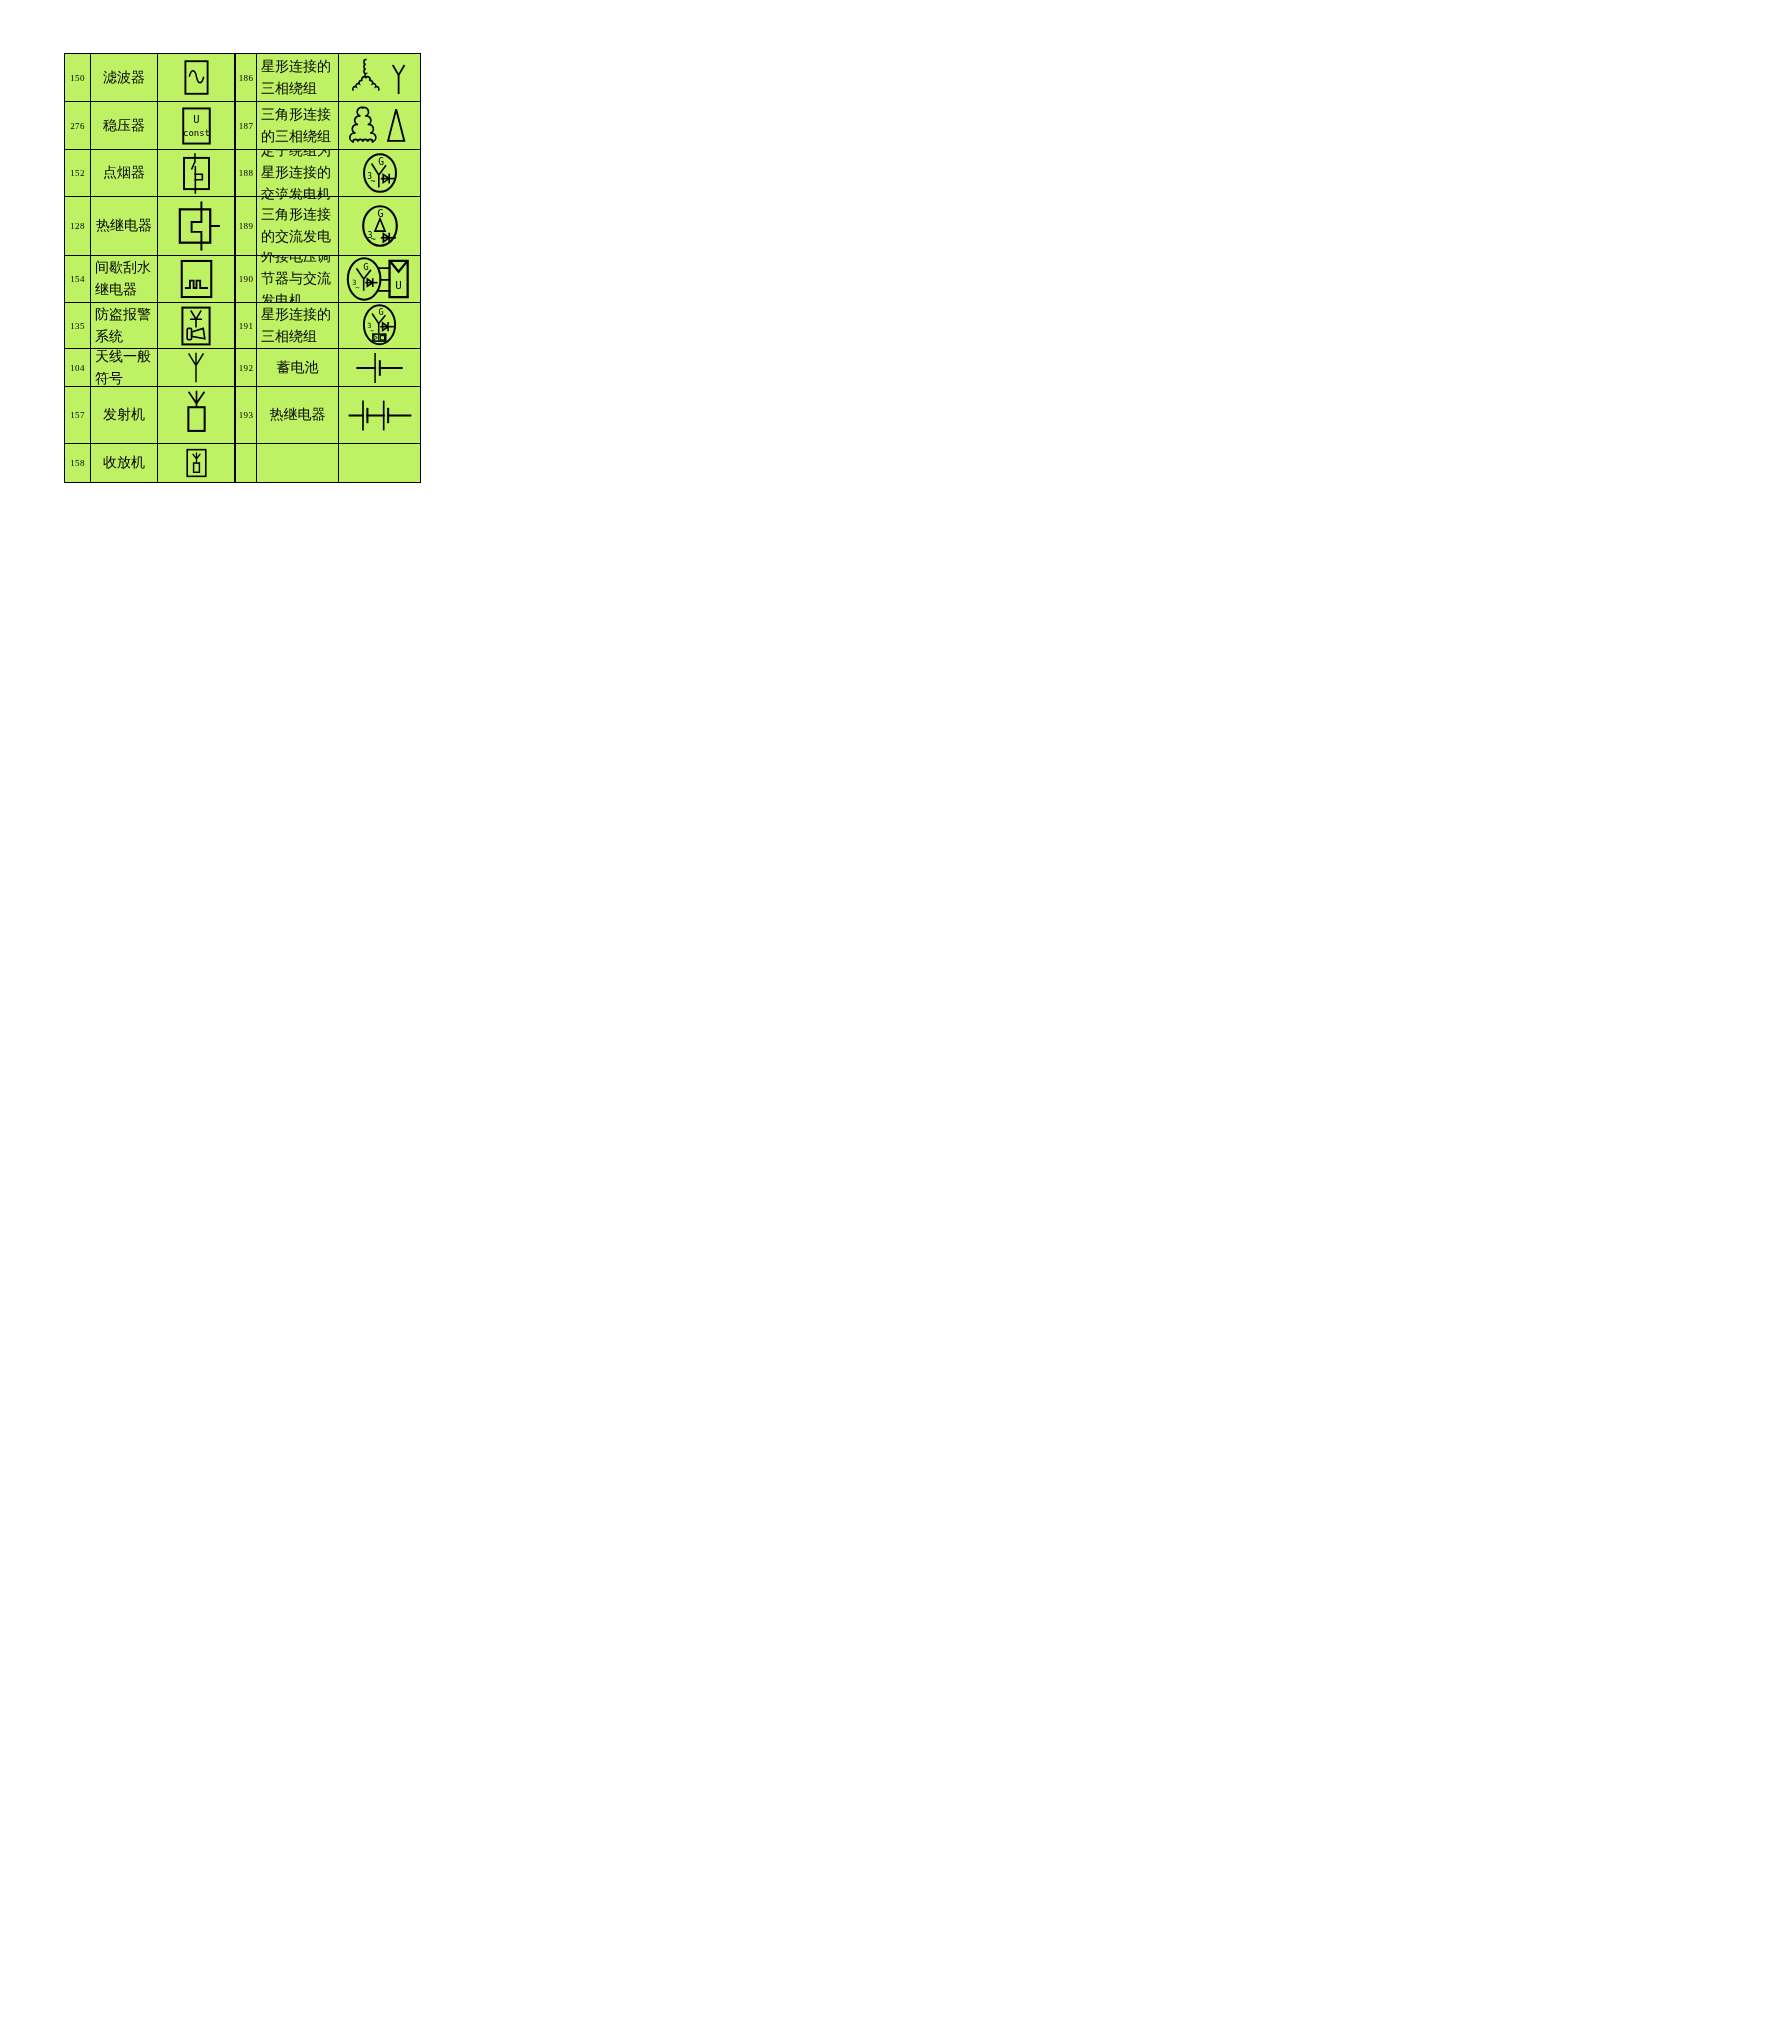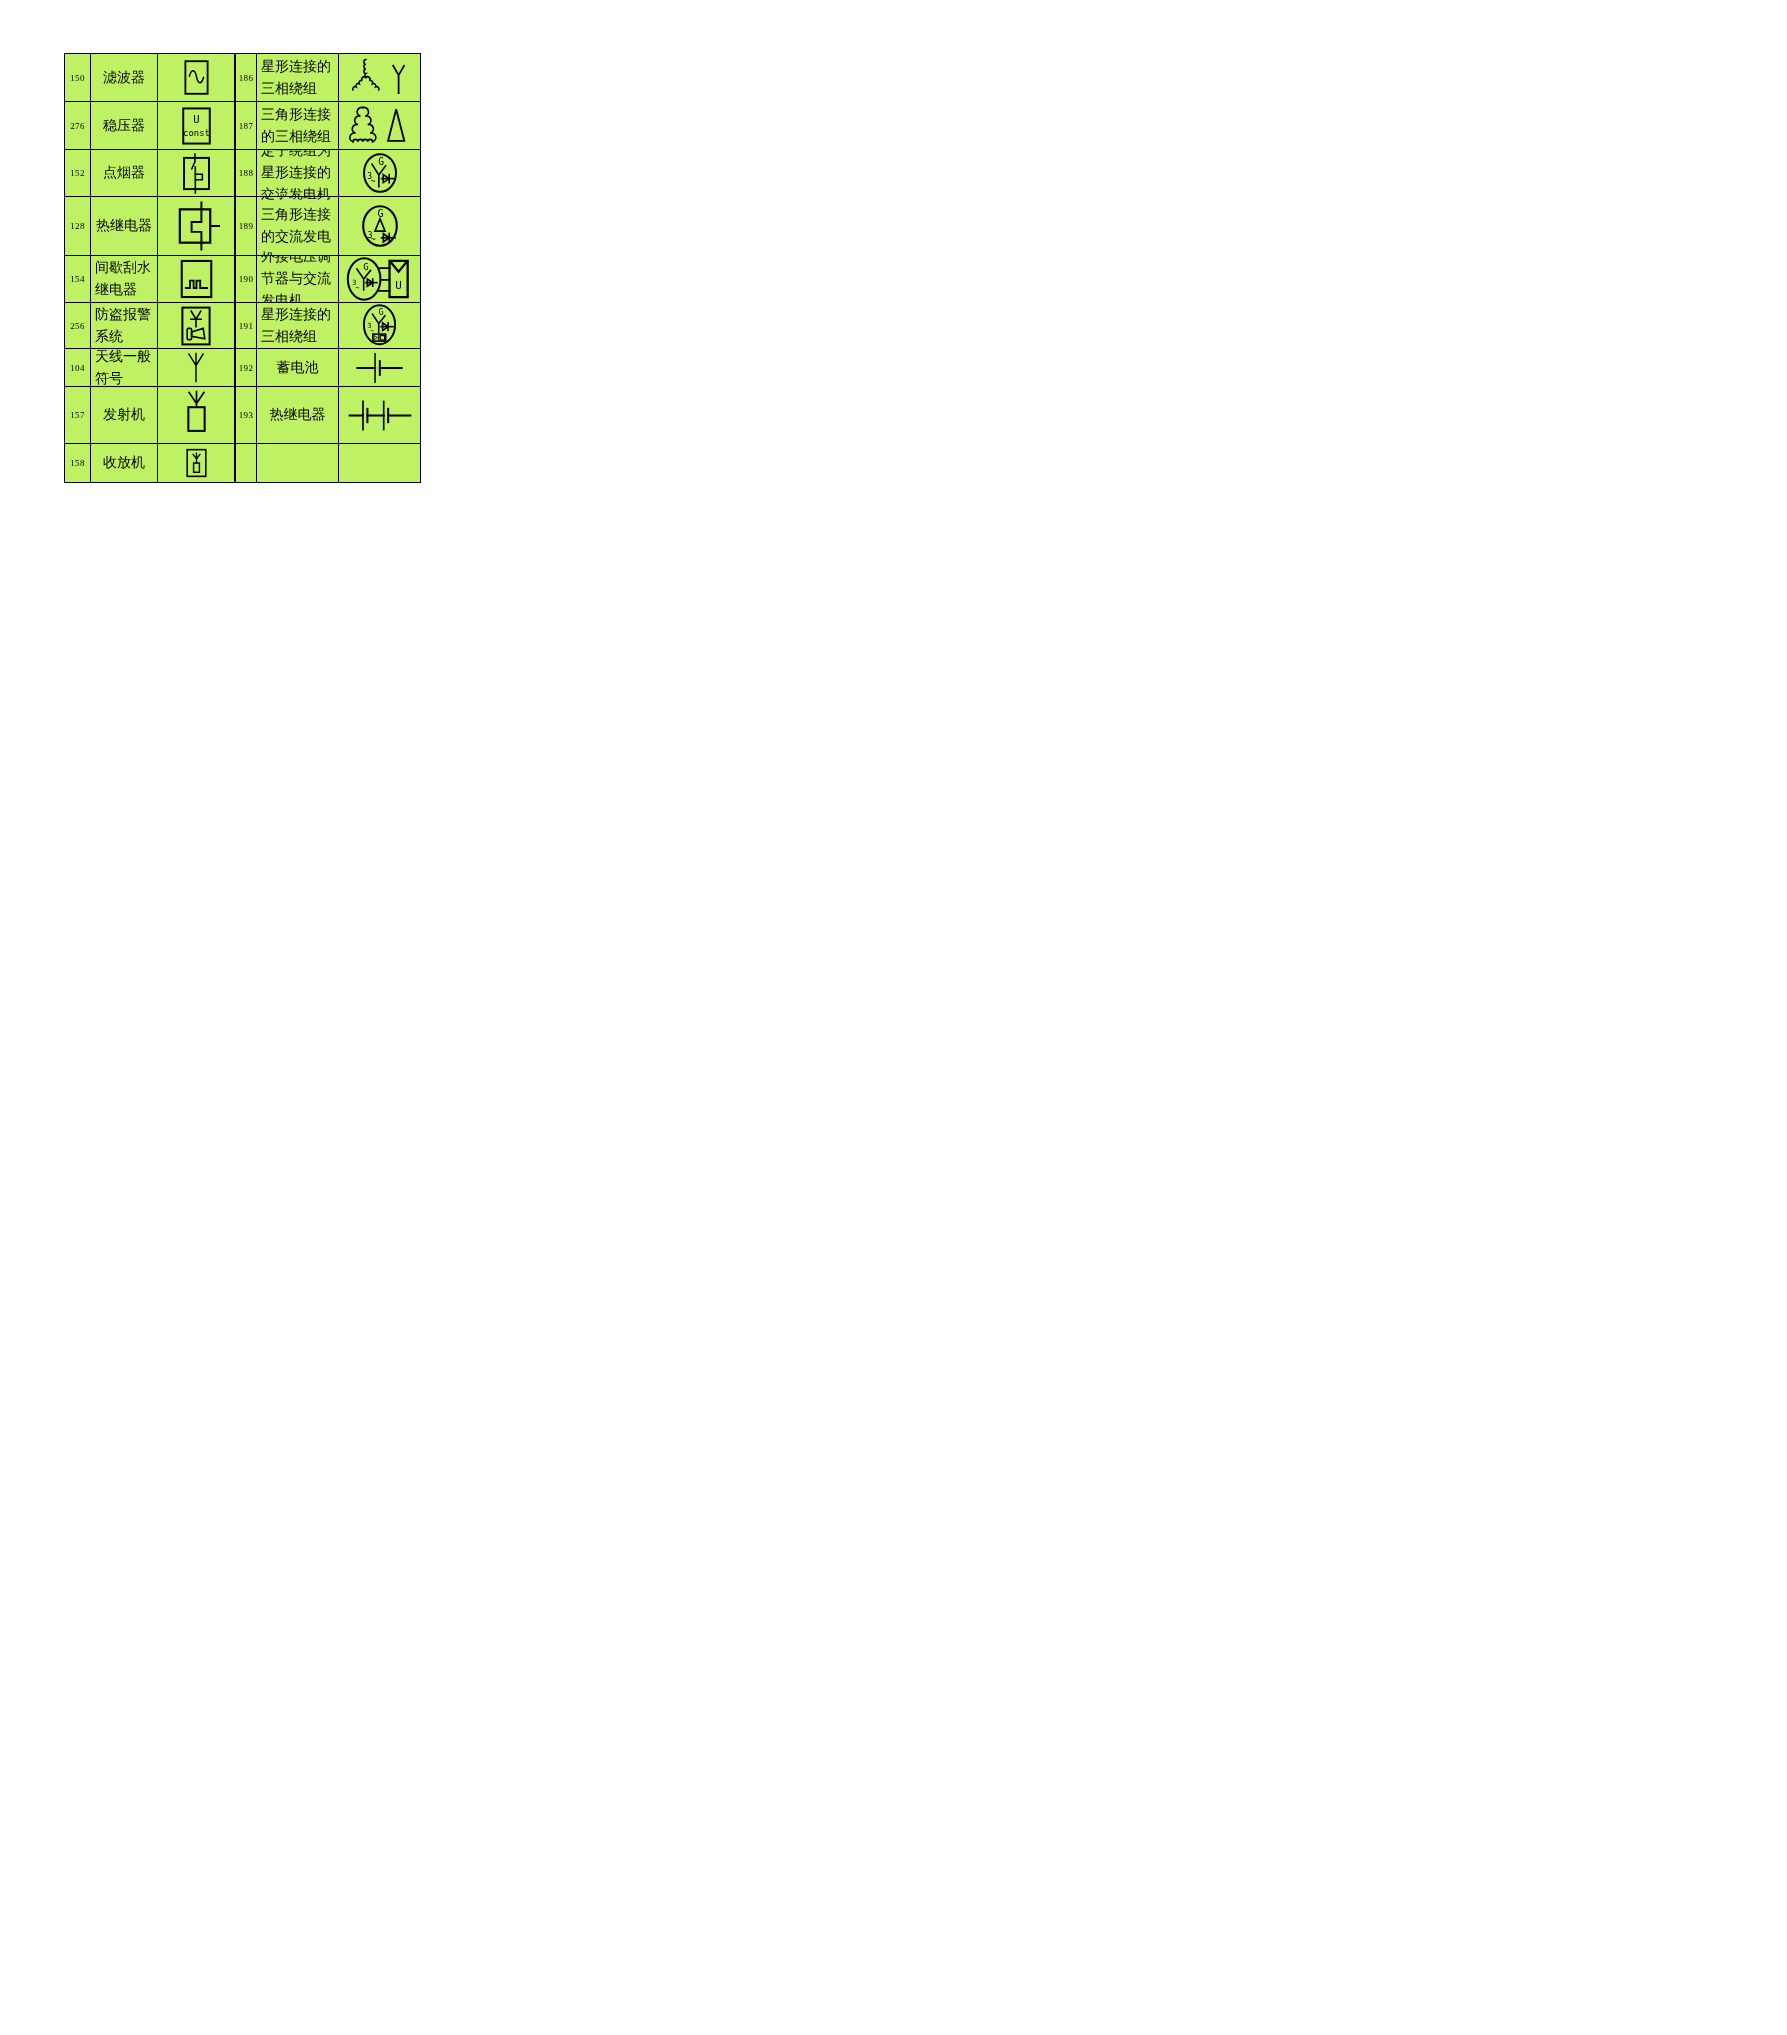--- a/index.html
+++ b/index.html
@@ -155,21 +155,21 @@
       <path d="M44,58 L68,58" stroke-width="3.5"></path>
       <path d="M47,50 L59,58 L47,66 Z" stroke-width="3.5"></path>
       <path d="M59,50 L59,66" stroke-width="3.5"></path>
       <path d="M73,26 L96,26 M76,52 L96,52 M73,76 L96,76" stroke-width="4"></path>
       <rect x="96" y="10" width="40" height="80" stroke-width="5"></rect>
       <path d="M98,12 L116,34 L134,12" stroke-width="5"></path>
       <text x="116" y="72" font-size="24">U</text>
     </svg>
   </div>
 
-  <div class="cell c-num">256</div>
+  <div class="cell c-num">135</div>
   <div class="cell c-name">防盗报警系统</div>
   <div class="cell c-sym nr">
     <svg viewBox="0 0 100 100" width="40" height="42">
       <rect x="16" y="4" width="68" height="92" stroke-width="5"></rect>
       <path d="M38,13 L50,33 M62,13 L50,33 M37,33 L63,33 M50,33 L50,52" stroke-width="4"></path>
       <rect x="28" y="56" width="11" height="28" rx="3" stroke-width="4"></rect>
       <path d="M39,65 L68,56 L72,82 L39,76 Z" stroke-width="4"></path>
     </svg>
   </div>
   <div class="cell c-num dbl">191</div>

